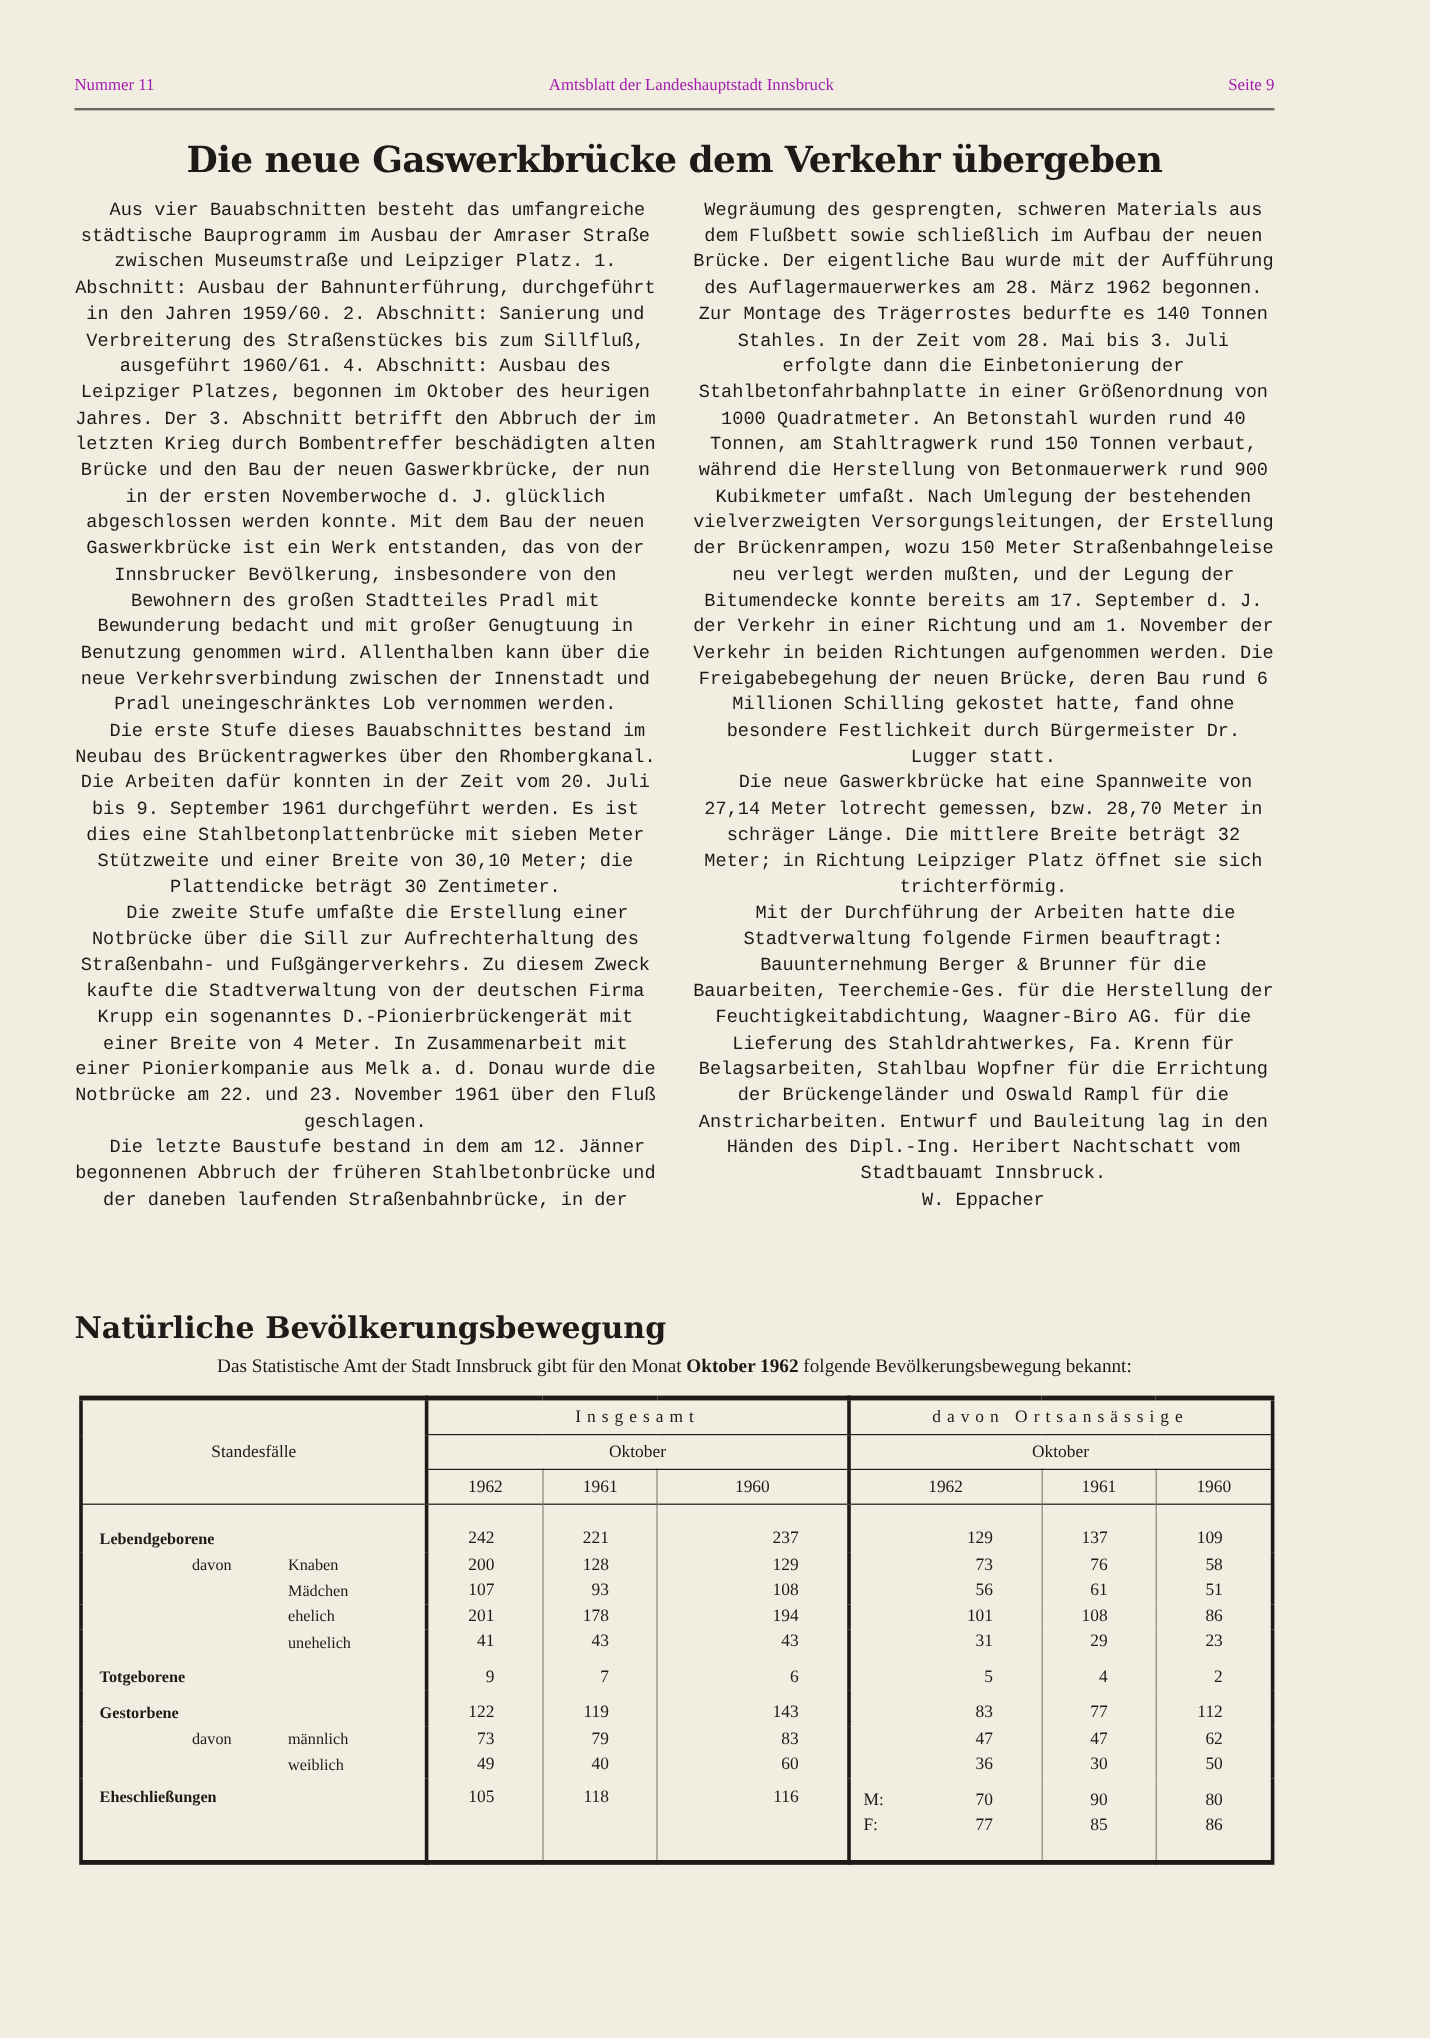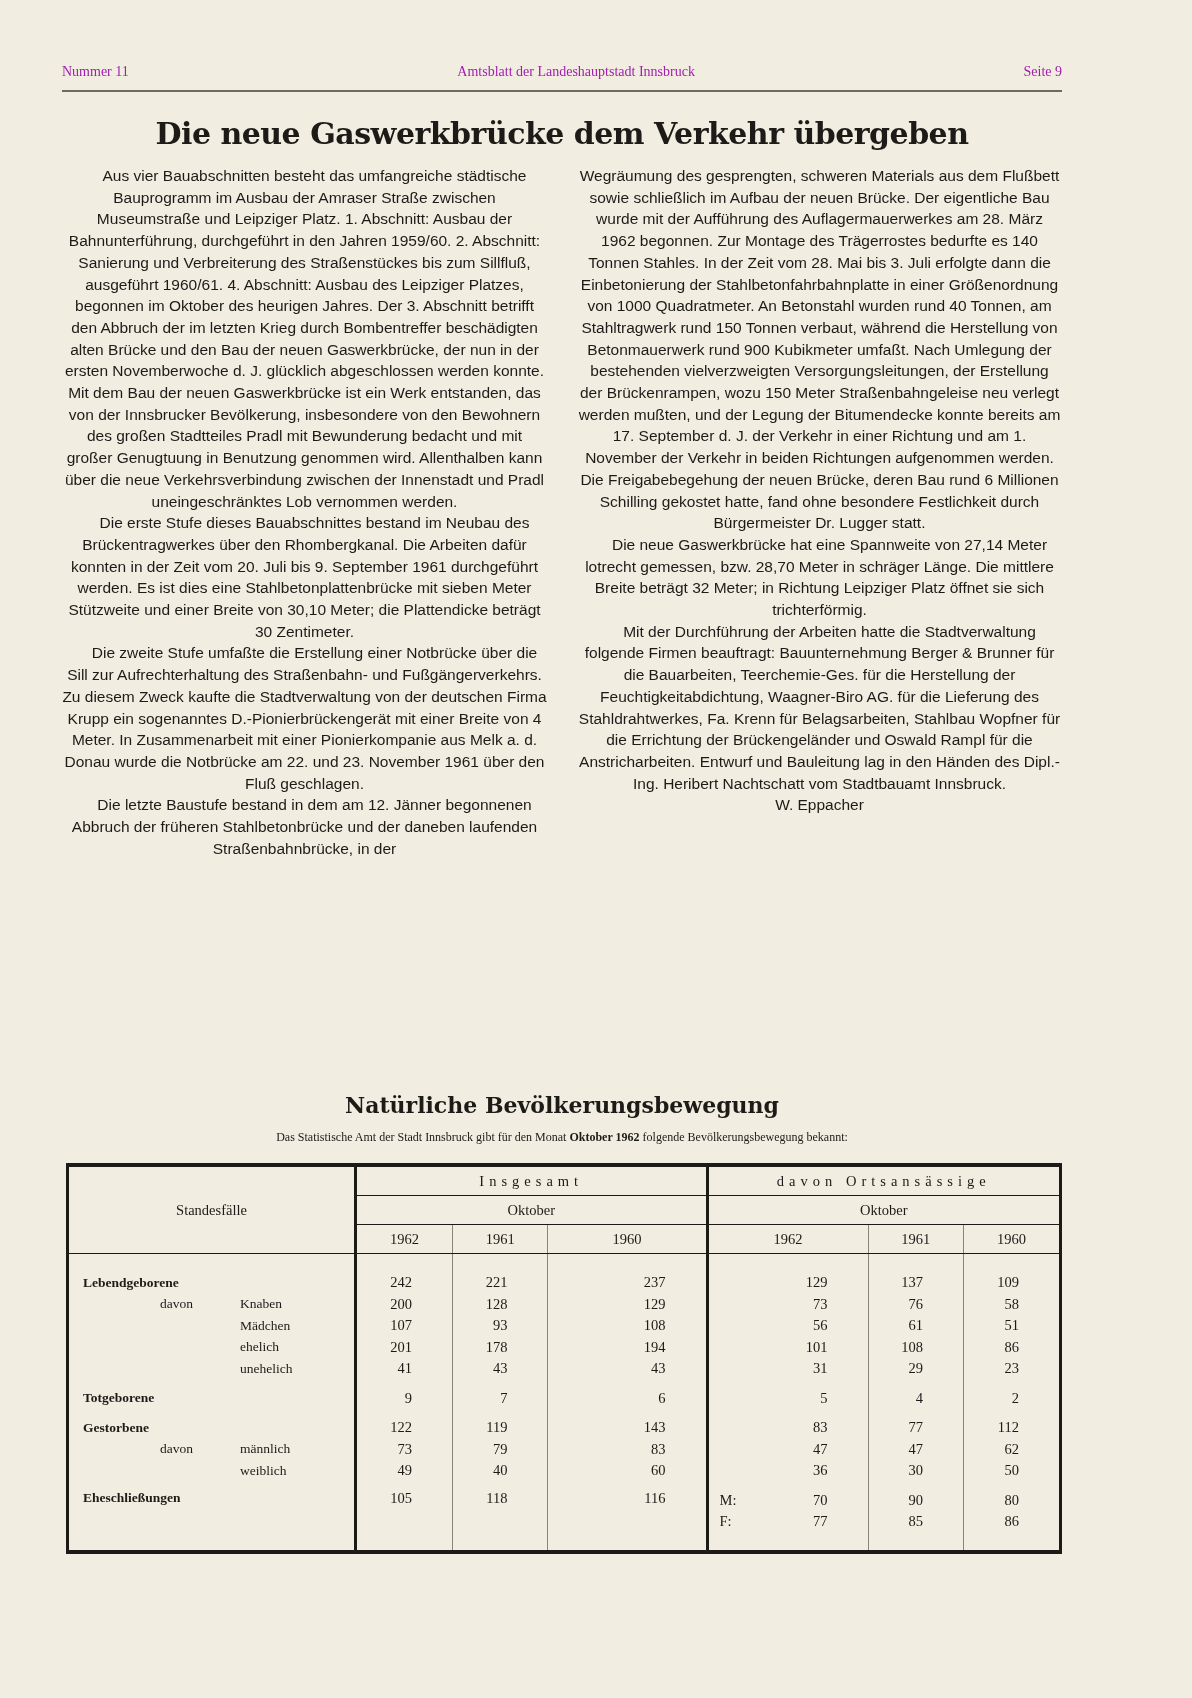--- a/index.html
+++ b/index.html
@@ -26,34 +26,34 @@
     position: absolute; top: 116px; left: 0; width: 1000px;
     text-align: center; font-size: 30px; font-weight: bold;
     font-family: "DejaVu Serif", serif; letter-spacing: -0.5px;
   }
   .columns {
     position: absolute; top: 165px; left: 0; width: 1000px;
     display: flex; justify-content: space-between;
   }
   .col {
     width: 485px;
-    font-family: Liberation Sans, sans-serif;
+    font-family: Liberation Mono, monospace;
     font-size: 15.5px; line-height: 21.7px;
     text-align: justify; hyphens: auto;
   }
   .col p { margin: 0; text-indent: 20px; text-align: center; }
   .col p.cont { text-indent: 0; }
   .signature { text-align: right; }
   .sec-title {
     position: absolute; top: 1092px; left: 0; width: 1000px;
-    text-align: center; font-size: 22px; font-weight: bold;
+    text-align: left; font-size: 25px; font-weight: bold;
   }
   .sec-sub {
     position: absolute; top: 1130px; left: 0; width: 1000px;
-    text-align: center; font-size: 12px;
+    text-align: center; font-size: 16px;
     font-family: "Liberation Serif", serif;
   }
   .sec-sub b { font-weight: bold; }
   table.stats {
     position: absolute; top: 1163px; left: 4px; width: 996px;
     border-collapse: collapse;
     font-family: "Liberation Serif", serif;
     font-size: 14.5px;
     border-top: 4px solid #1d1b18;
     border-bottom: 4px solid #1d1b18;

